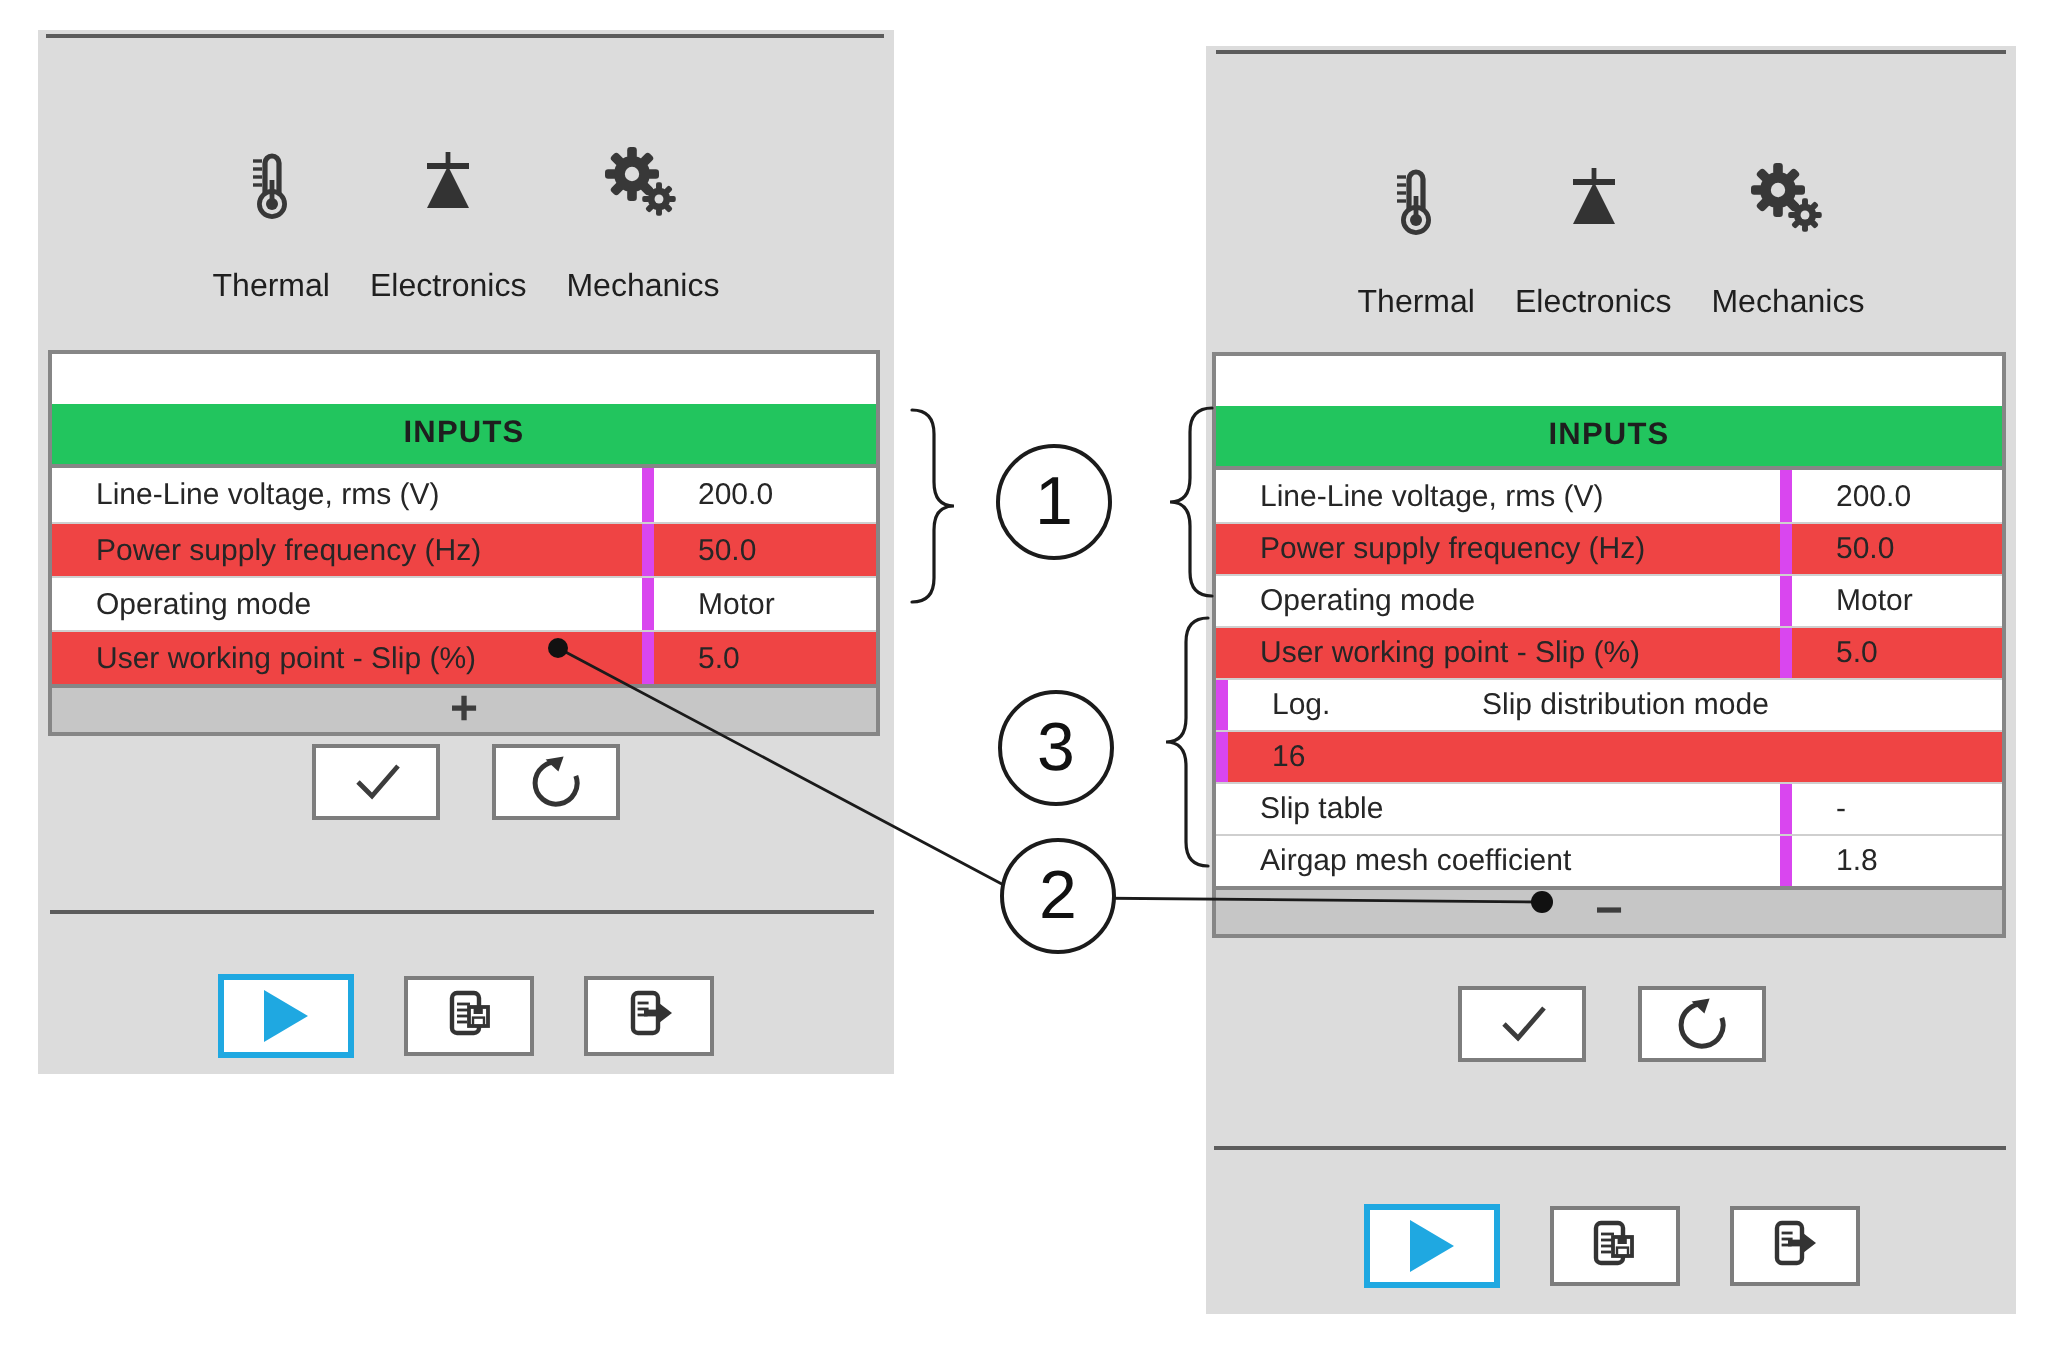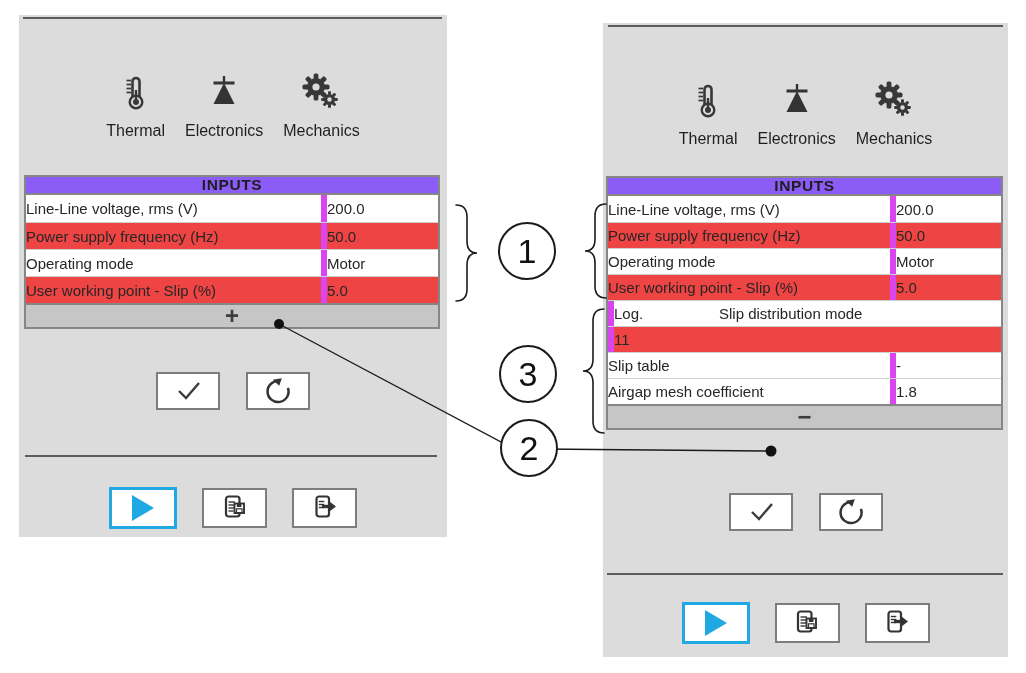--- a/index.html
+++ b/index.html
@@ -19,39 +19,39 @@
   .panel.right { left: 603px; top: 23px; width: 405px; height: 634px; }
   .topline { position: absolute; top: 2px; height: 2px; background: #5c5c5c; }
   .left  .topline { left: 4px; right: 5px; }
   .right .topline { left: 5px; right: 5px; }
 
   
   .icon-bar {
     position: absolute; top: 55px; left: 0; right: 0;
     display: flex; justify-content: center; align-items: flex-end; gap: 20px;
   }
-  .tool { display: flex; flex-direction: column; align-items: center; gap: 6px; cursor: pointer; }
+  .tool { display: flex; flex-direction: column; align-items: center; gap: 19px; cursor: pointer; }
   .tool-icon { height: 46px; display: flex; align-items: center; justify-content: center; }
   .tool-label { font-size: 16px; color: #1f1f1f; }
 
   
   .ptable { position: absolute; background: #ffffff; border: 2px solid #868686; }
   .left  .ptable { top: 160px; left: 5px; width: 416px; }
   .right .ptable { top: 153px; left: 3px; width: 397px; }
   .thead {
-    height: 18px; background: #8b5cf6; border-bottom: 2px solid #868686;
+    height: 32px; background: #22c55e; border-bottom: 2px solid #868686;
     display: flex; align-items: center; justify-content: center;
-    font-size: 15.5px; font-weight: 700; letter-spacing: 0.6px; color: #1e1e1e;
+    font-size: 15.5px; font-weight: 700; letter-spacing: 0.6px; color: #1e1e1e; margin-top: 25px;
   }
   .trow { display: flex; }
   .left  .trow { height: 27px; }
   .right .trow { height: 26px; }
   .trow + .trow { border-top: 1px solid #cfcfcf; }
   .trow.alt { background: #ef4444; }
-  .tcell { display: flex; align-items: center; padding-left: 0; font-size: 15px; color: #262626; white-space: nowrap; overflow: hidden; }
+  .tcell { display: flex; align-items: center; padding-left: 22px; font-size: 15px; color: #262626; white-space: nowrap; overflow: hidden; }
   .left  .tcell.lab { flex: 0 0 295px; }
   .right .tcell.lab { flex: 0 0 282px; }
   .tcell.val { flex: 1; border-left: 6px solid #d946ef; }
   .texpander {
     height: 24px; background: #c6c6c6; border-top: 2px solid #868686;
     display: flex; align-items: center; justify-content: center;
     font-size: 24px; font-weight: 700; color: #3d3d3d; line-height: 1; cursor: pointer;
   }
 
   
@@ -330,21 +330,21 @@
       </div>
       <div class="trow alt">
         <div class="tcell lab">User working point - Slip (%)</div>
         <div class="tcell val">5.0</div>
       </div>
       <div class="trow">
         <div class="tcell val">Log.</div>
         <div class="tcell lab">Slip distribution mode</div>
       </div>
       <div class="trow alt">
-        <div class="tcell val">11</div>
+        <div class="tcell val">16</div>
       </div>
       <div class="trow">
         <div class="tcell lab">Slip table</div>
         <div class="tcell val">-</div>
       </div>
       <div class="trow">
         <div class="tcell lab">Airgap mesh coefficient</div>
         <div class="tcell val">1.8</div>
       </div>
       <div class="texpander">−</div>

